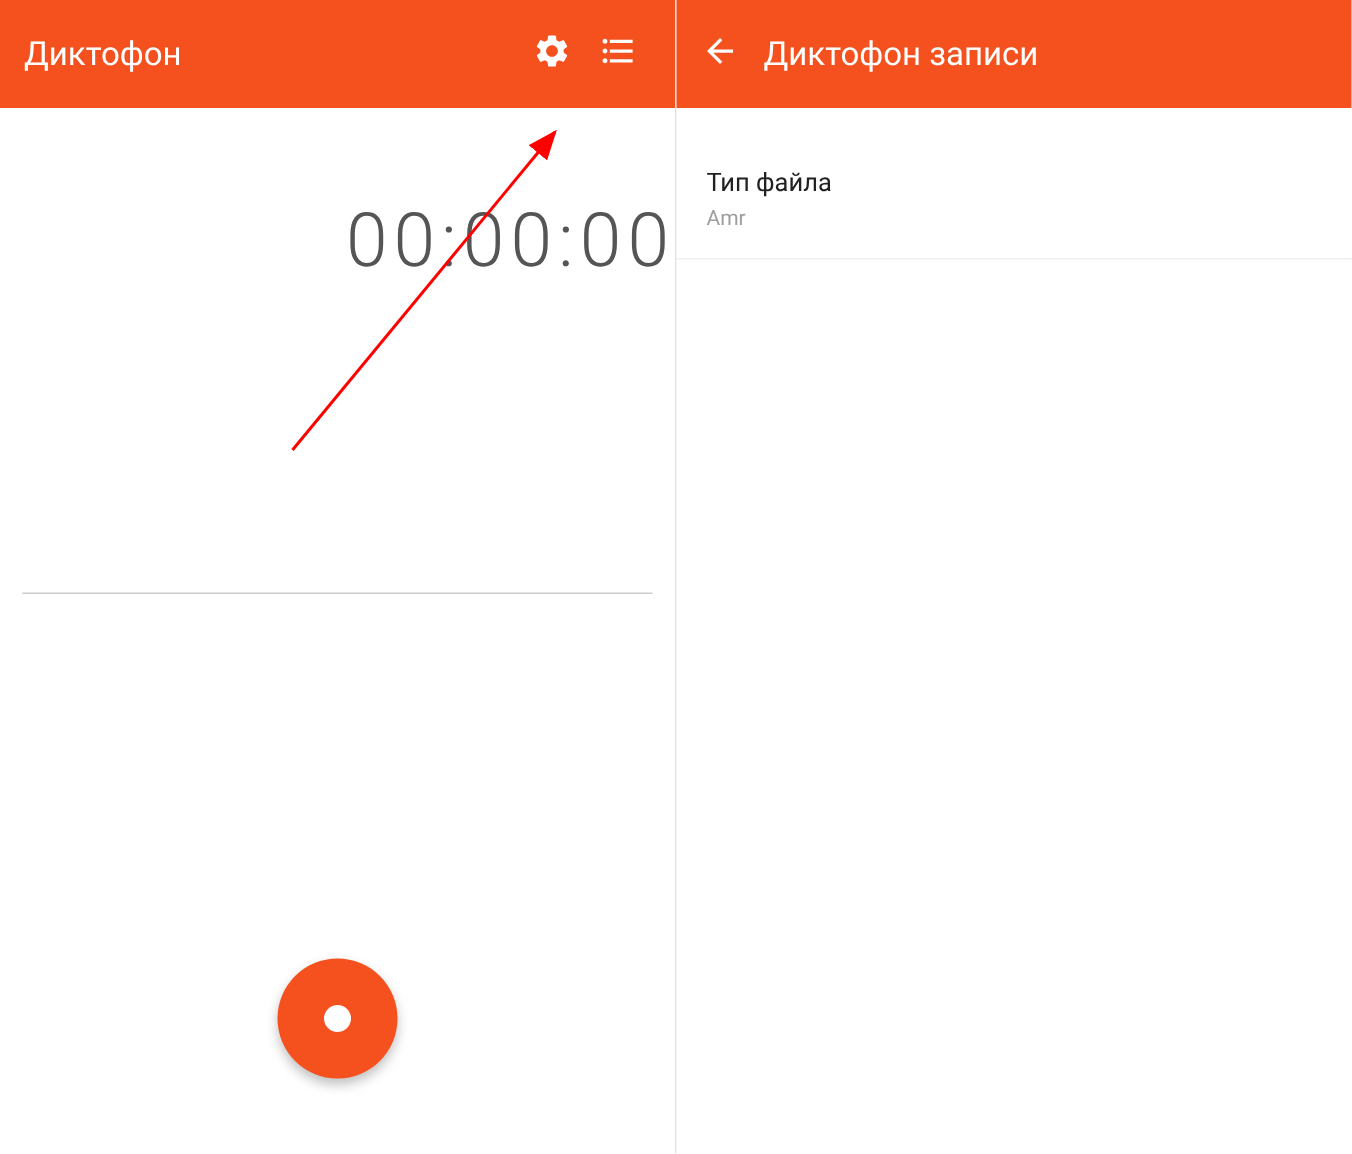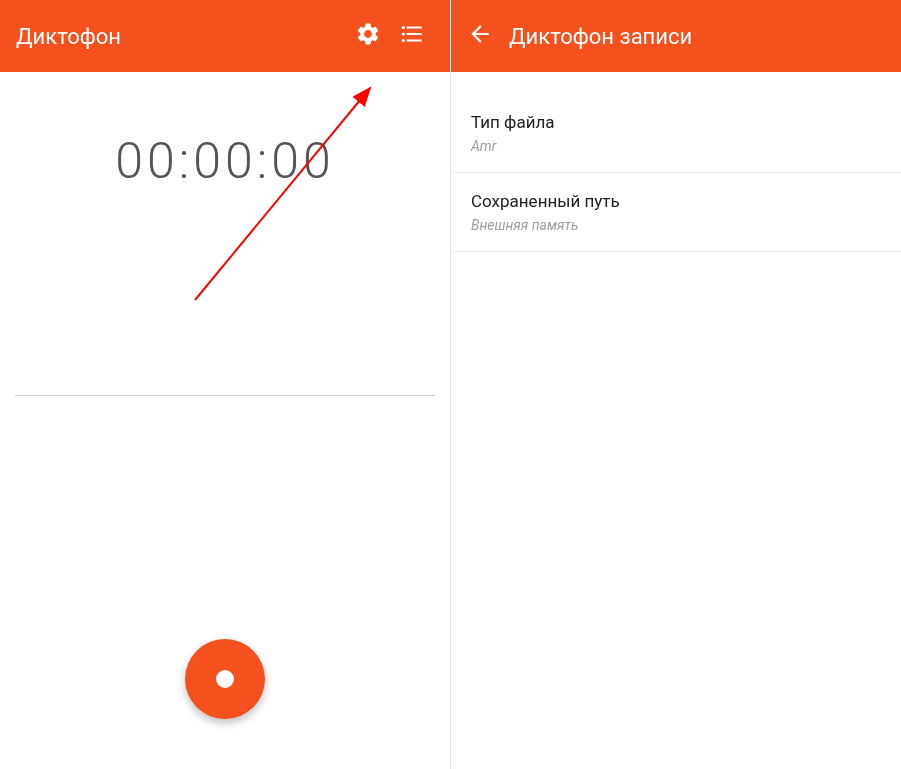--- a/index.html
+++ b/index.html
@@ -49,21 +49,21 @@
       cursor: pointer;
     }
     .appbar-icon svg {
       fill: #ffffff;
     }
     .appbar-back {
       margin-right: 16px;
       cursor: pointer;
     }
     .timer-display {
-      text-align: center;
+      text-align: right;
       padding-top: 60px;
       font-size: 50px;
       font-weight: 300;
       color: #555;
       letter-spacing: 4px;
     }
     .waveform-divider {
       position: absolute;
       top: 395px;
       left: 15px;
@@ -101,21 +101,20 @@
       cursor: pointer;
     }
     .settings-item-title {
       font-size: 17px;
       color: #212121;
       margin-bottom: 6px;
     }
     .settings-item-value {
       font-size: 14px;
       color: #9e9e9e;
-      font-style: italic;
     }
     .arrow-annotation {
       position: absolute;
       pointer-events: none;
     }
   </style>
 </head>
 <body>
 
 <div class="screen screen-left">
@@ -165,18 +164,14 @@
       </span>
     </div>
     <div class="appbar-title">Диктофон записи</div>
   </div>
 
   <div class="settings-list">
     <div class="settings-item">
       <div class="settings-item-title">Тип файла</div>
       <div class="settings-item-value">Amr</div>
     </div>
-    <div class="settings-item">
-      <div class="settings-item-title">Сохраненный путь</div>
-      <div class="settings-item-value">Внешняя память</div>
-    </div>
   </div>
 </div>
 
 </body></html>

